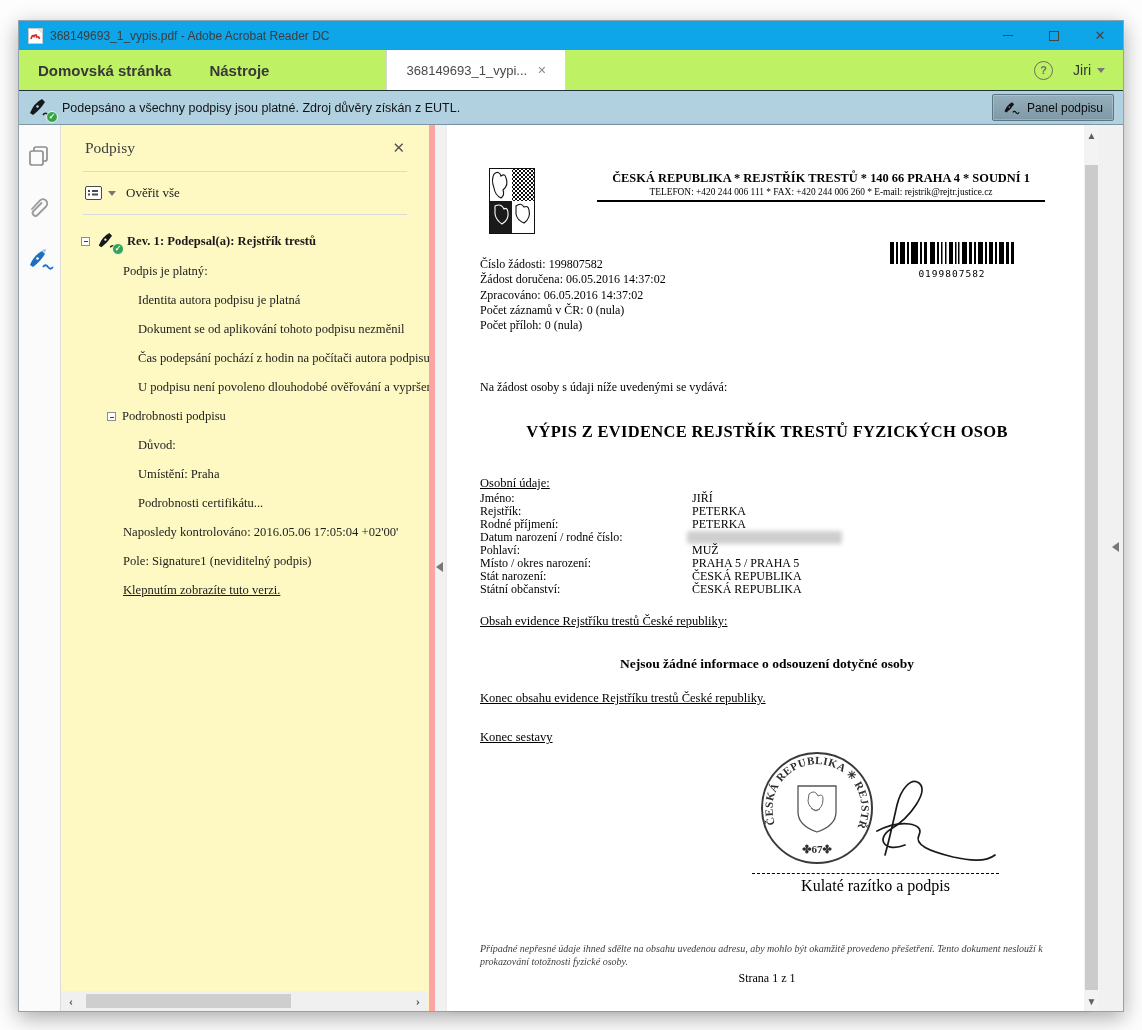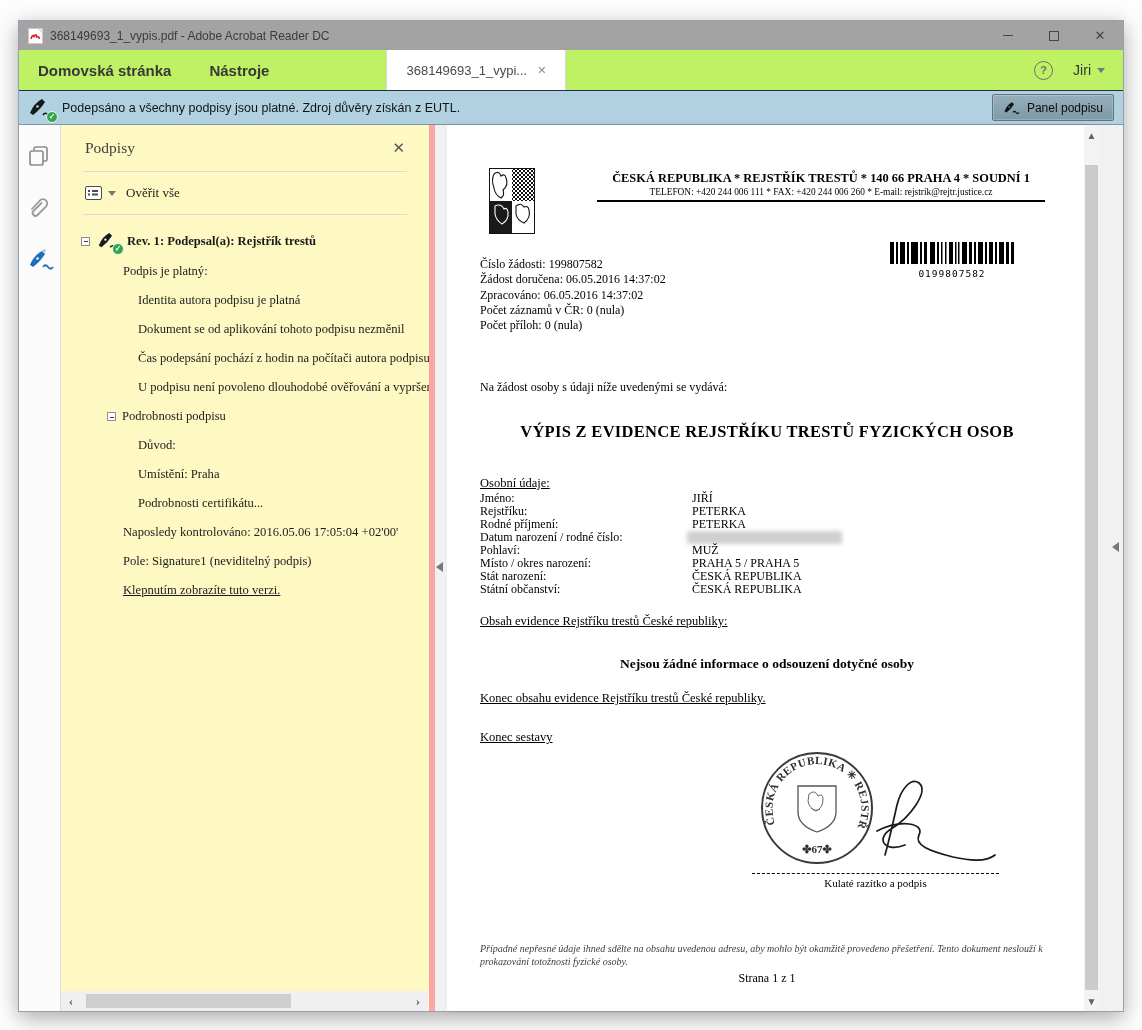--- a/index.html
+++ b/index.html
@@ -3,21 +3,21 @@
 <meta charset="utf-8">
 <style>
   * { box-sizing: border-box; margin: 0; padding: 0; }
   html,body { width:1142px; height:1030px; background:#fdfdfd; font-family:"Liberation Sans",sans-serif; overflow:hidden; }
 
   .window { position:absolute; left:18px; top:20px; width:1106px; height:992px;
             background:#fff; border:1px solid #93a2b0; box-shadow:0 6px 20px rgba(0,0,0,.33);
             display:flex; flex-direction:column; }
 
   
-  .titlebar { height:29px; display:flex; align-items:center; padding-left:9px; background:#a3a3a3; flex:0 0 29px; }
+  .titlebar { height:29px; display:flex; align-items:center; padding-left:9px; background:#0ea5e9; flex:0 0 29px; }
   .pdficon { width:15px; height:16px; position:relative; }
   .title-text { font-size:12px; color:#3c3c3c; margin-left:7px; }
   .win-controls { margin-left:auto; display:flex; height:100%; }
   .wc { width:46px; display:flex; align-items:center; justify-content:center; color:#444; cursor:pointer; }
   .wc-min i { display:block; width:10px; height:1px; background:#444; }
   .wc-max i { display:block; width:10px; height:10px; border:1px solid #444; }
   .wc-close { font-size:13px; }
 
   
   .tabbar { height:40px; flex:0 0 40px; background:#bef264; display:flex; align-items:stretch; font-size:15px; color:#383838; }
@@ -108,21 +108,21 @@
   .redacted { position:absolute; left:207px; top:0px; width:155px; height:13px; background:#cfcfcf; filter:blur(2px); border-radius:2px; }
 
   .content-head { position:absolute; left:33px; top:489px; }
   .no-record { position:absolute; left:0; width:100%; top:531px; text-align:center; font-size:13.5px; font-weight:700; }
   .content-end { position:absolute; left:33px; top:566px; }
   .report-end { position:absolute; left:33px; top:605px; }
 
   .stamp { position:absolute; left:312px; top:625px; }
   .handsig { position:absolute; left:420px; top:650px; }
   .sig-line { position:absolute; left:305px; top:748px; width:247px; border-top:1.5px dashed #000; }
-  .sig-caption { position:absolute; left:305px; top:752px; width:247px; text-align:center; font-size:11px; }
+  .sig-caption { position:absolute; left:305px; top:752px; width:247px; text-align:center; font-size:16px; }
 
   .footer-note { position:absolute; left:33px; top:818px; width:580px; font-size:10px; font-style:italic; color:#3d3d3d; line-height:12.6px; }
   .page-num { position:absolute; left:0; width:100%; top:846px; text-align:center; font-size:12px; }
 
   
   .vscroll { position:absolute; right:24px; top:0; bottom:0; width:15px; background:#f3f3f3; }
   .vscroll .arrow { position:absolute; left:0; width:15px; height:16px; color:#606060; font-size:10px;
                     display:flex; align-items:center; justify-content:center; cursor:pointer; }
   .vscroll .up { top:2px; } .vscroll .down { bottom:2px; }
   .vthumb { position:absolute; left:1px; top:40px; width:13px; height:825px; background:#cbcbcb; cursor:grab; }
@@ -326,30 +326,30 @@
 
         <div class="req-block">
           <div>Číslo žádosti: 199807582</div>
           <div>Žádost doručena: 06.05.2016 14:37:02</div>
           <div>Zpracováno: 06.05.2016 14:37:02</div>
           <div>Počet záznamů v ČR: 0 (nula)</div>
           <div>Počet příloh: 0 (nula)</div>
         </div>
 
         <div class="issue-line">Na žádost osoby s údaji níže uvedenými se vydává:</div>
-        <div class="doc-title">VÝPIS Z EVIDENCE REJSTŘÍKU TRESTŮ FYZICKÝCH OSOB</div>
+        <div class="doc-title">VÝPIS Z EVIDENCE REJSTŘÍK TRESTŮ FYZICKÝCH OSOB</div>
 
         <div class="sec-head personal-head">Osobní údaje:</div>
         <div class="personal">
           <div class="prow">
               <span class="lab">Jméno:</span>
               <span>JIŘÍ</span>
             </div>
           <div class="prow">
-              <span class="lab">Rejstříku:</span>
+              <span class="lab">Rejstřík:</span>
               <span>PETERKA</span>
             </div>
           <div class="prow">
               <span class="lab">Rodné příjmení:</span>
               <span>PETERKA</span>
             </div>
           <div class="prow">
               <span class="lab">Datum narození / rodné číslo:</span>
               <span class="redacted"></span>
             </div>

